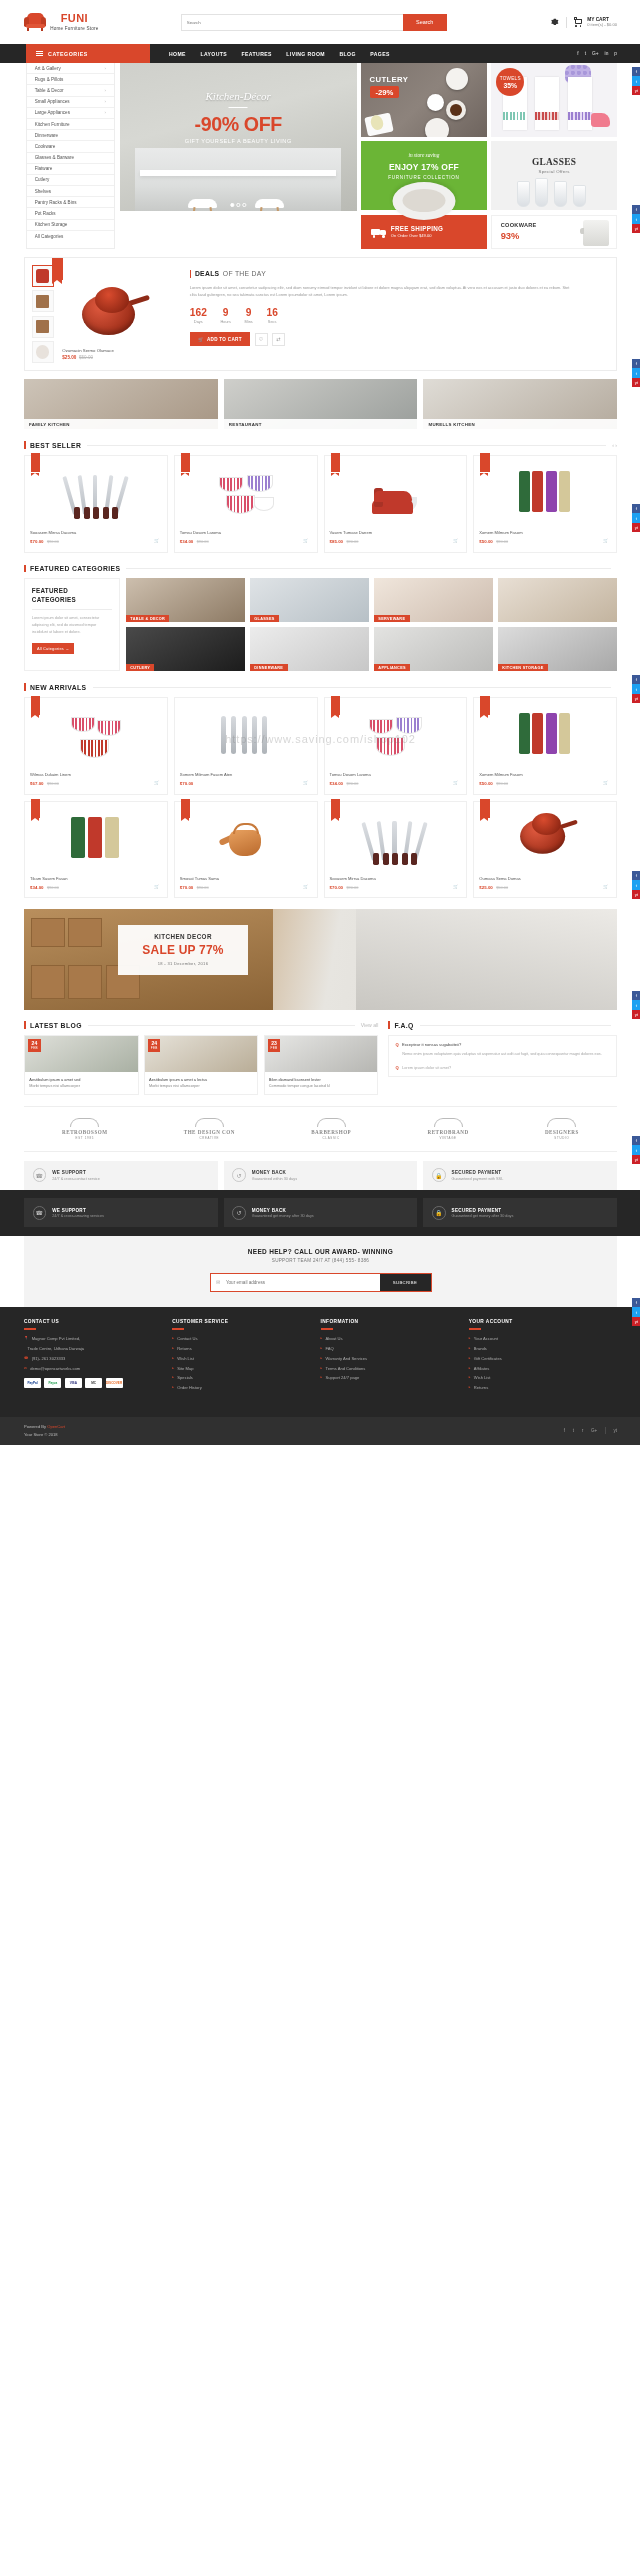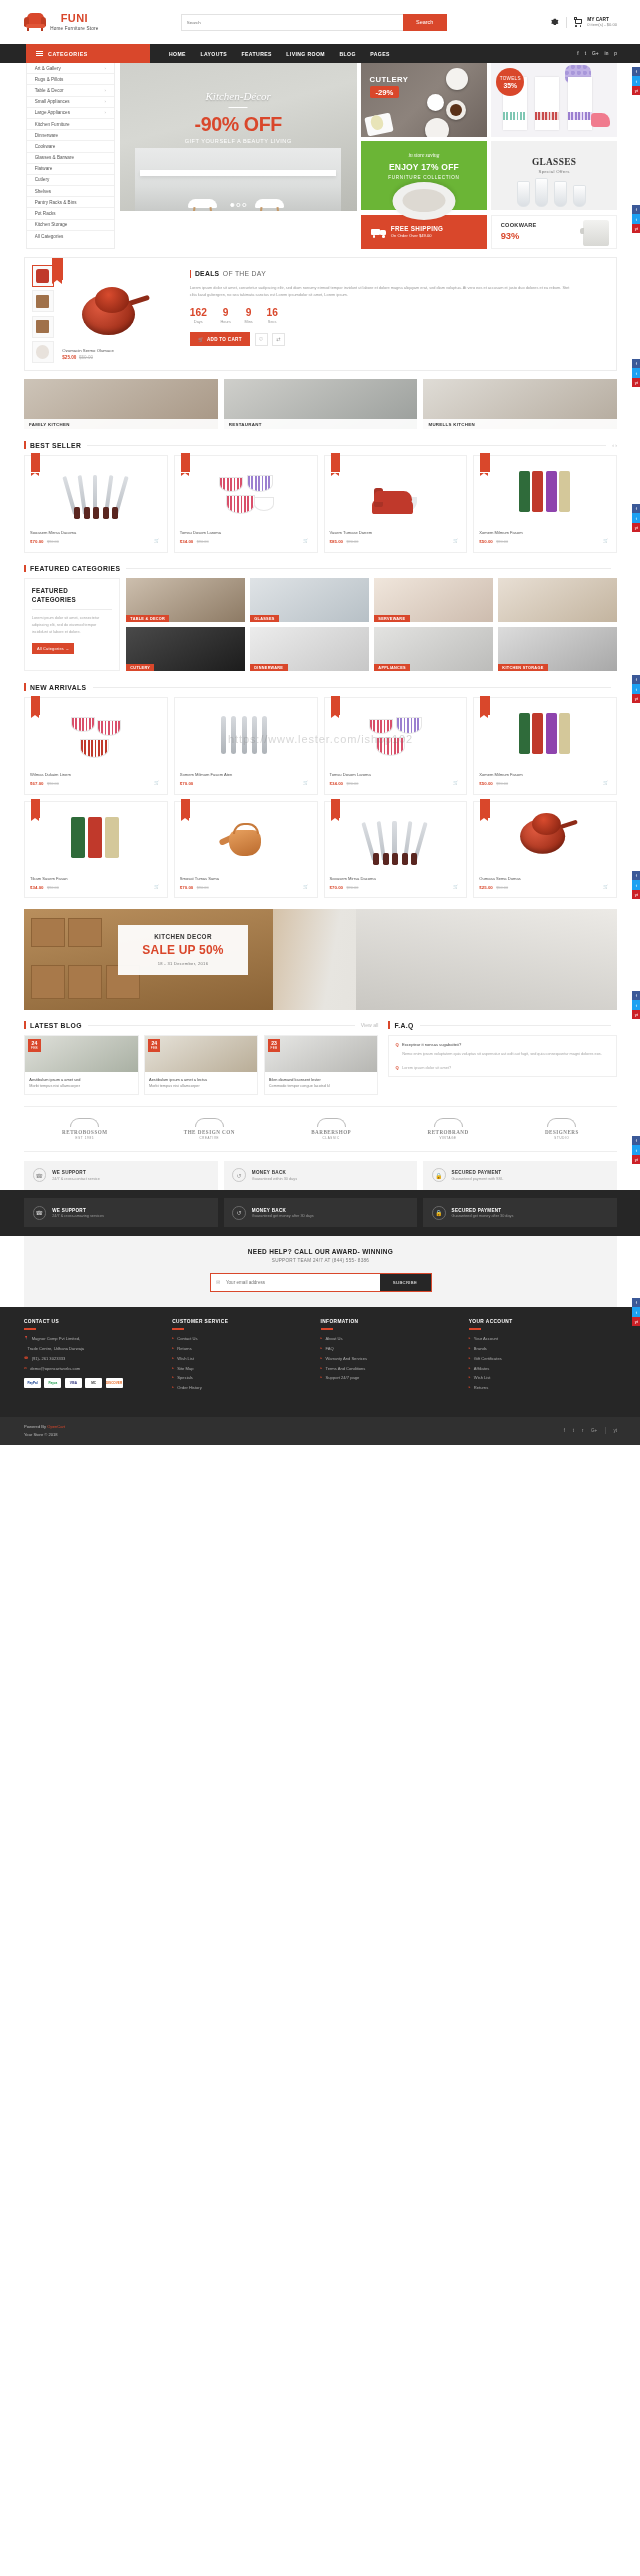--- a/index.html
+++ b/index.html
@@ -817,21 +817,21 @@
           <div class="pname">Xomem Milmum Fasom</div>
           <div class="prow">
               <span class="pprice">$50.00</span>
               <span class="pold">$90.00</span>
               <span class="pcart">🛒</span>
             </div>
         </div>
       </div>
     </div>
 
-    <div class="wm" style="top:36px">https://www.lester.com/ishop102</div>
+    <div class="wm" style="top:36px">https://www.saving.com/ishop102</div>
 
     <div class="pgrid" style="margin-top:6px">
       <div class="pcard">
         <div class="ribbon"></div>
         <div class="pimg">
           <div class="art towelset">
             <div class="tw" style="left:5.1px;background:#2f6b3a;width:13.7px"></div>
             <div class="tw" style="left:22px;background:#c0392b;width:13.7px"></div>
             <div class="tw" style="left:39px;background:#d4c89a;width:13.7px"></div>
           </div>
@@ -915,21 +915,21 @@
     <div class="kd-left">
       <div class="kd-cab" style="left:6.8px;top:8.5px;width:34px;height:29px"></div>
       <div class="kd-cab" style="left:44px;top:8.5px;width:34px;height:29px"></div>
       <div class="kd-cab" style="left:6.8px;top:56px;width:34px;height:34px"></div>
       <div class="kd-cab" style="left:44px;top:56px;width:34px;height:34px"></div>
       <div class="kd-cab" style="left:82px;top:56px;width:34px;height:34px"></div>
     </div>
     <div class="kd-right"></div>
     <div class="kd-card">
       <div class="t1">KITCHEN DECOR</div>
-      <div class="t2">SALE UP 50%</div>
+      <div class="t2">SALE UP 77%</div>
       <div class="t3">18 - 31 December, 2016</div>
     </div>
   </div>
 
   <div class="bfwrap">
     <div class="blogcol">
       <div class="sec-head" style="margin:0">
         <span class="bar"></span>
         <h3>LATEST BLOG</h3>
         <span class="line"></span>

